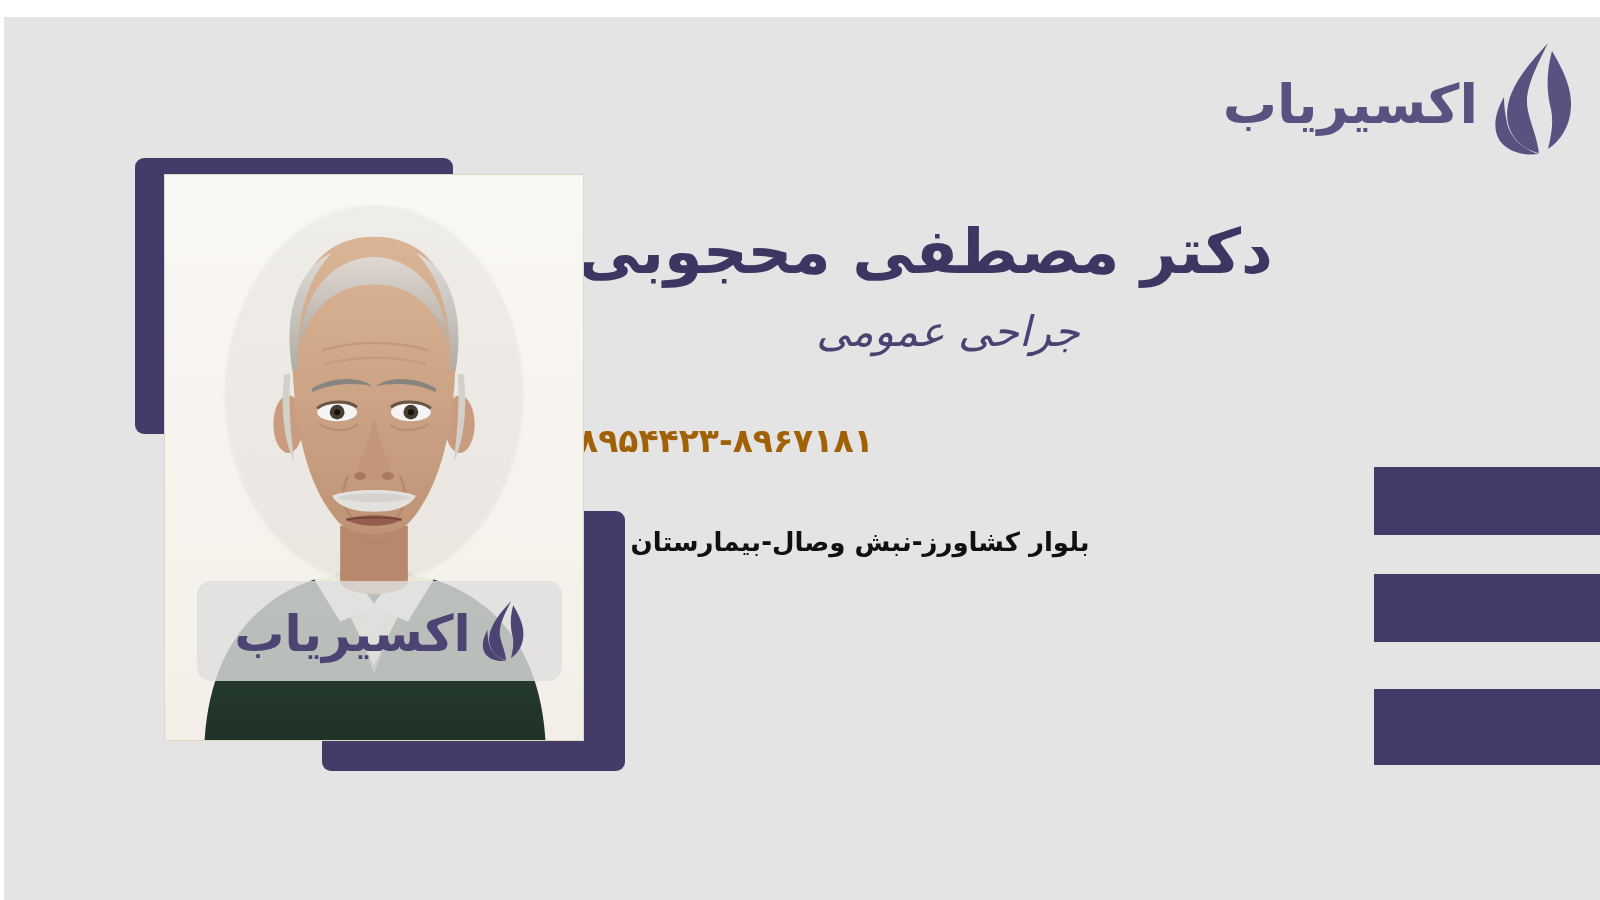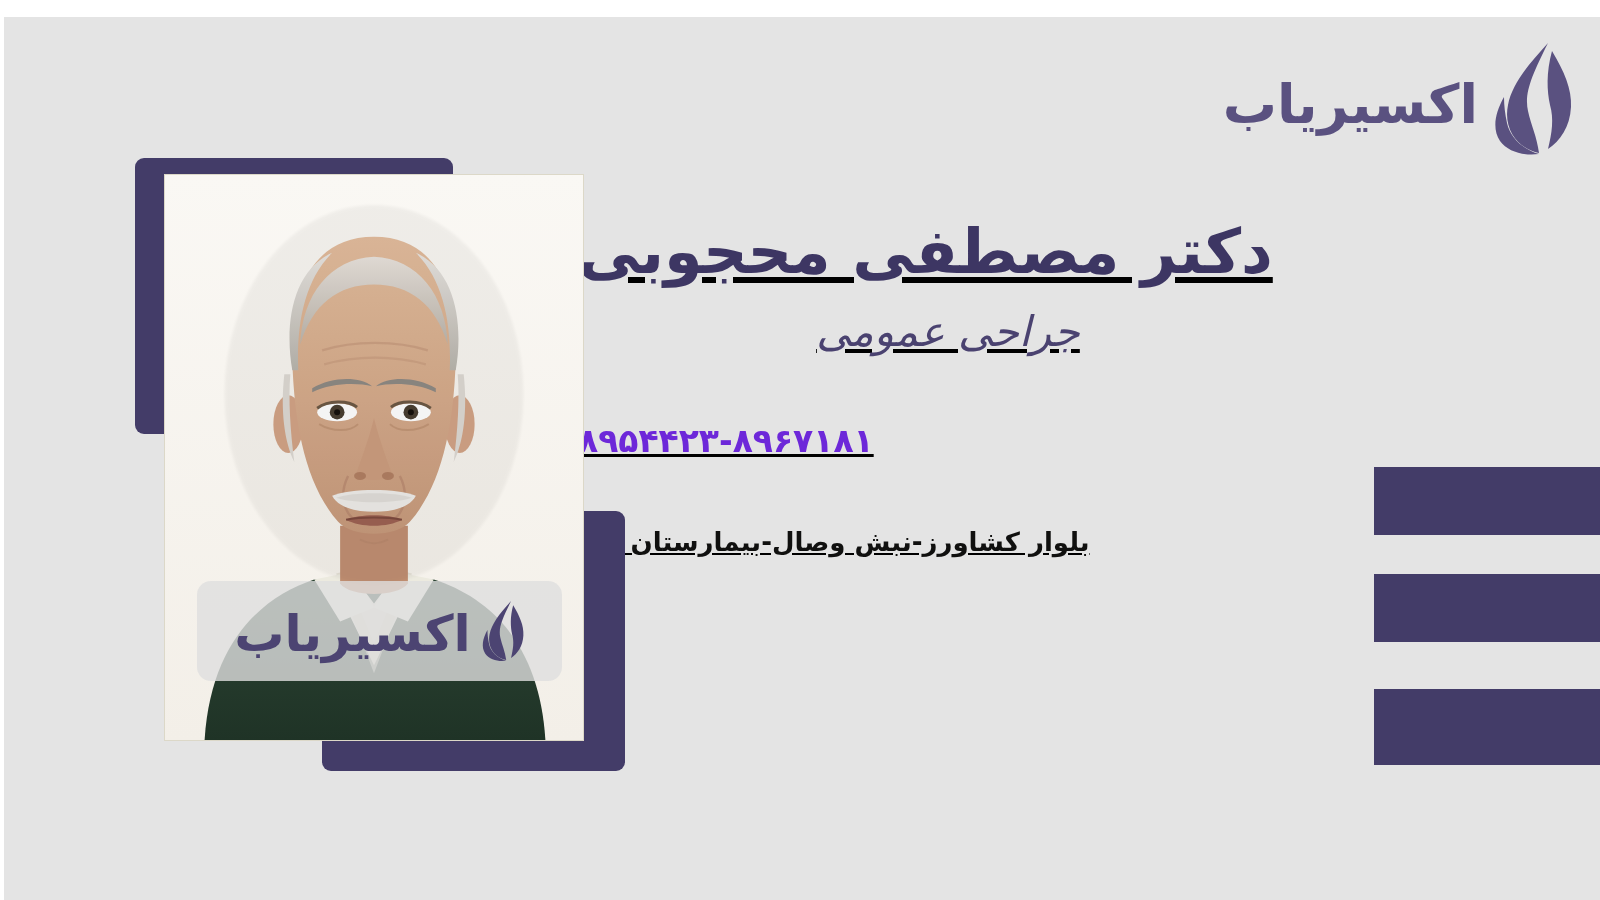--- a/index.html
+++ b/index.html
@@ -46,21 +46,20 @@
   #bar-2{top:557px;height:68px;width:226px;}
   #bar-3{top:672px;height:76px;width:226px;}
 
   
   #info{
     position:absolute;
     top:196px; right:282px;
     width:740px;
     text-align:left;
     direction:rtl;
-    text-decoration:underline;
   }
   #doctor-name{
     font-size:62px;
     font-weight:700;
     color:#3d3663;
     line-height:1.25;
     margin:0;
     white-space:nowrap;
   }
   #specialty{
@@ -68,21 +67,21 @@
     font-weight:400;
     font-style:italic;
     color:#4a4270;
     margin:14px 0 0 0;
     line-height:1.3;
     text-align:center;
   }
   #phone{
     font-size:33px;
     font-weight:700;
-    color:#6d28d9;
+    color:#a16207;
     margin:62px 0 0 0;
     letter-spacing:1px;
     direction:ltr;
     text-align:left;
     unicode-bidi:plaintext;
   }
   #address{
     font-size:26px;
     font-weight:700;
     color:#10100f;

